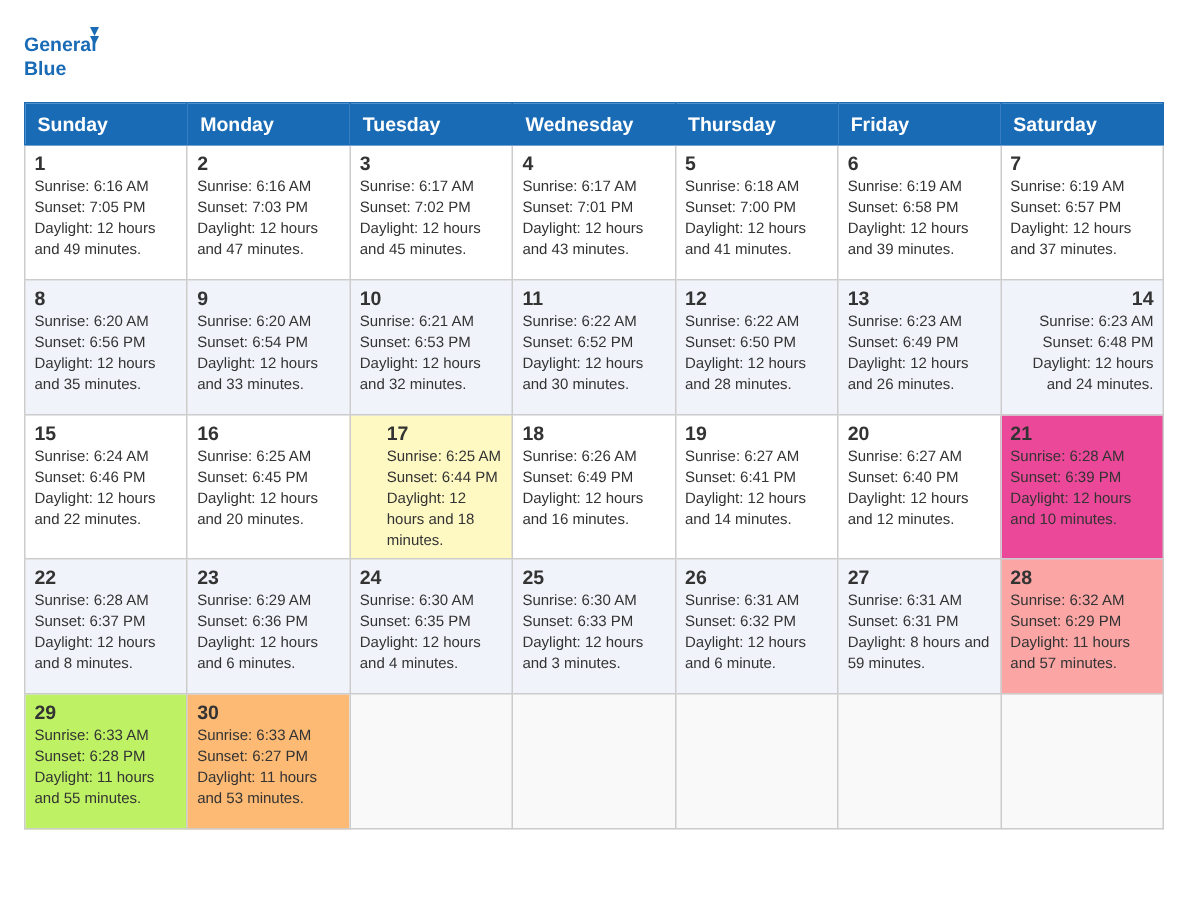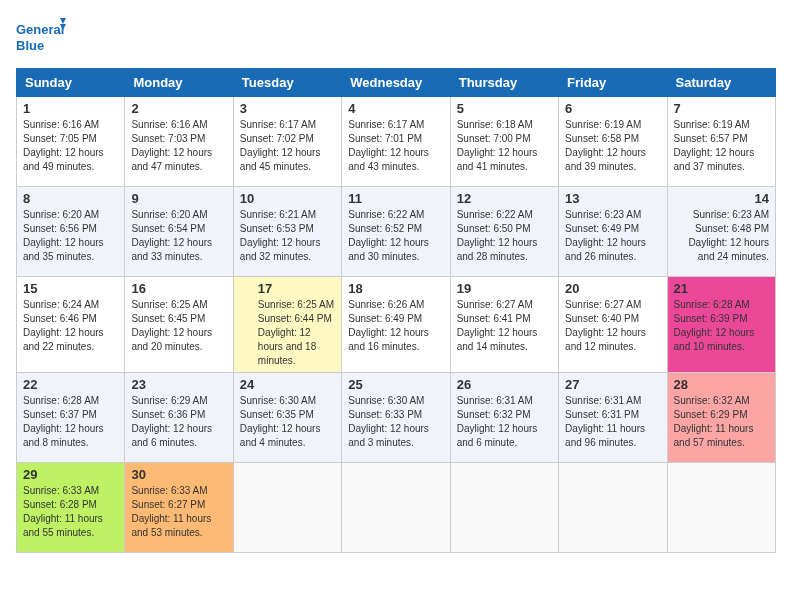--- a/index.html
+++ b/index.html
@@ -319,21 +319,21 @@
           <span>Sunrise: 6:31 AM</span><br>
           <span>Sunset: 6:32 PM</span><br>
           <span>Daylight: 12 hours and 6 minute.</span>
         </div>
       </td>
         <td style="background-color: rgb(240, 244, 250);">
         <span class="day-num">27</span>
         <div class="day-info">
           <span>Sunrise: 6:31 AM</span><br>
           <span>Sunset: 6:31 PM</span><br>
-          <span>Daylight: 11 hours and 96 minutes.</span>
+          <span>Daylight: 8 hours and 59 minutes.</span>
         </div>
       </td>
         <td style="background-color: #fca5a5;">
         <span class="day-num">28</span>
         <div class="day-info">
           <span>Sunrise: 6:32 AM</span><br>
           <span>Sunset: 6:29 PM</span><br>
           <span>Daylight: 11 hours and 57 minutes.</span>
         </div>
       </td>

